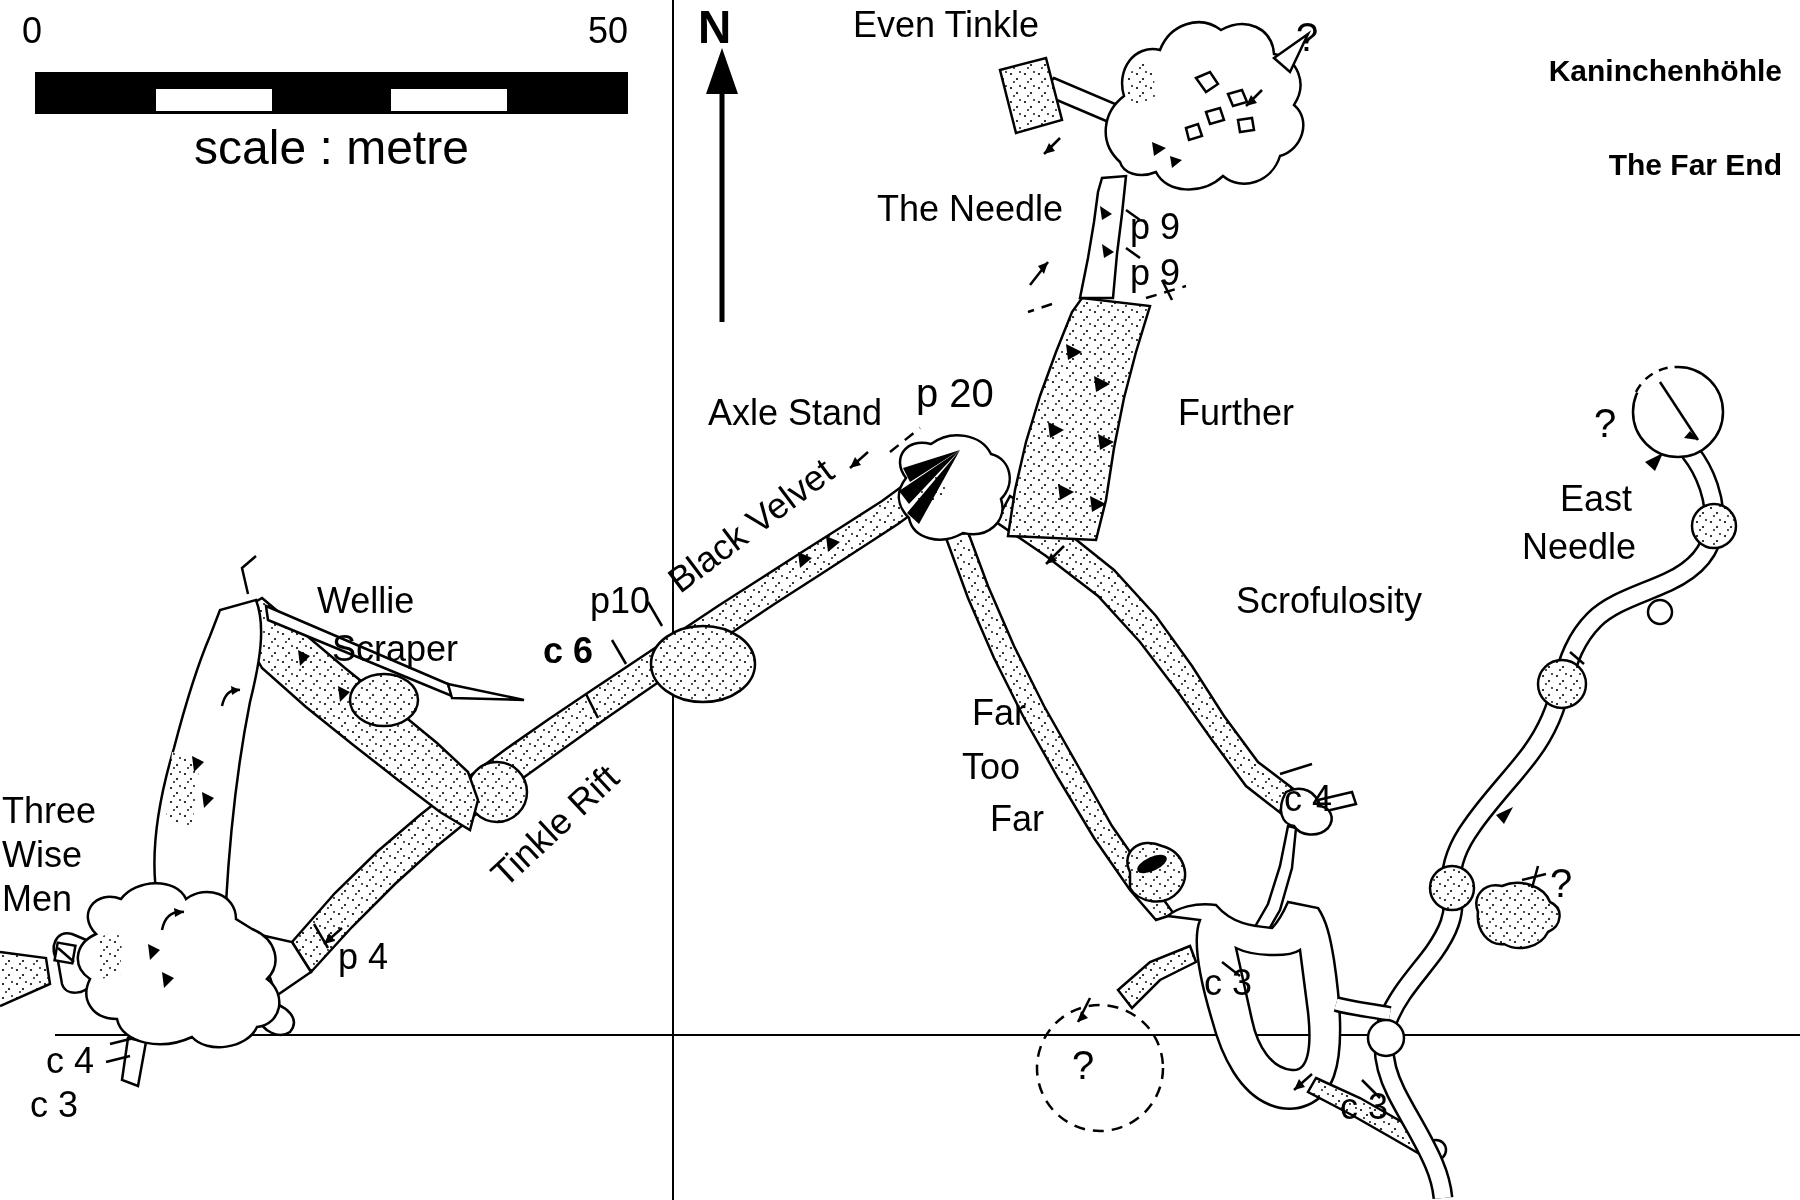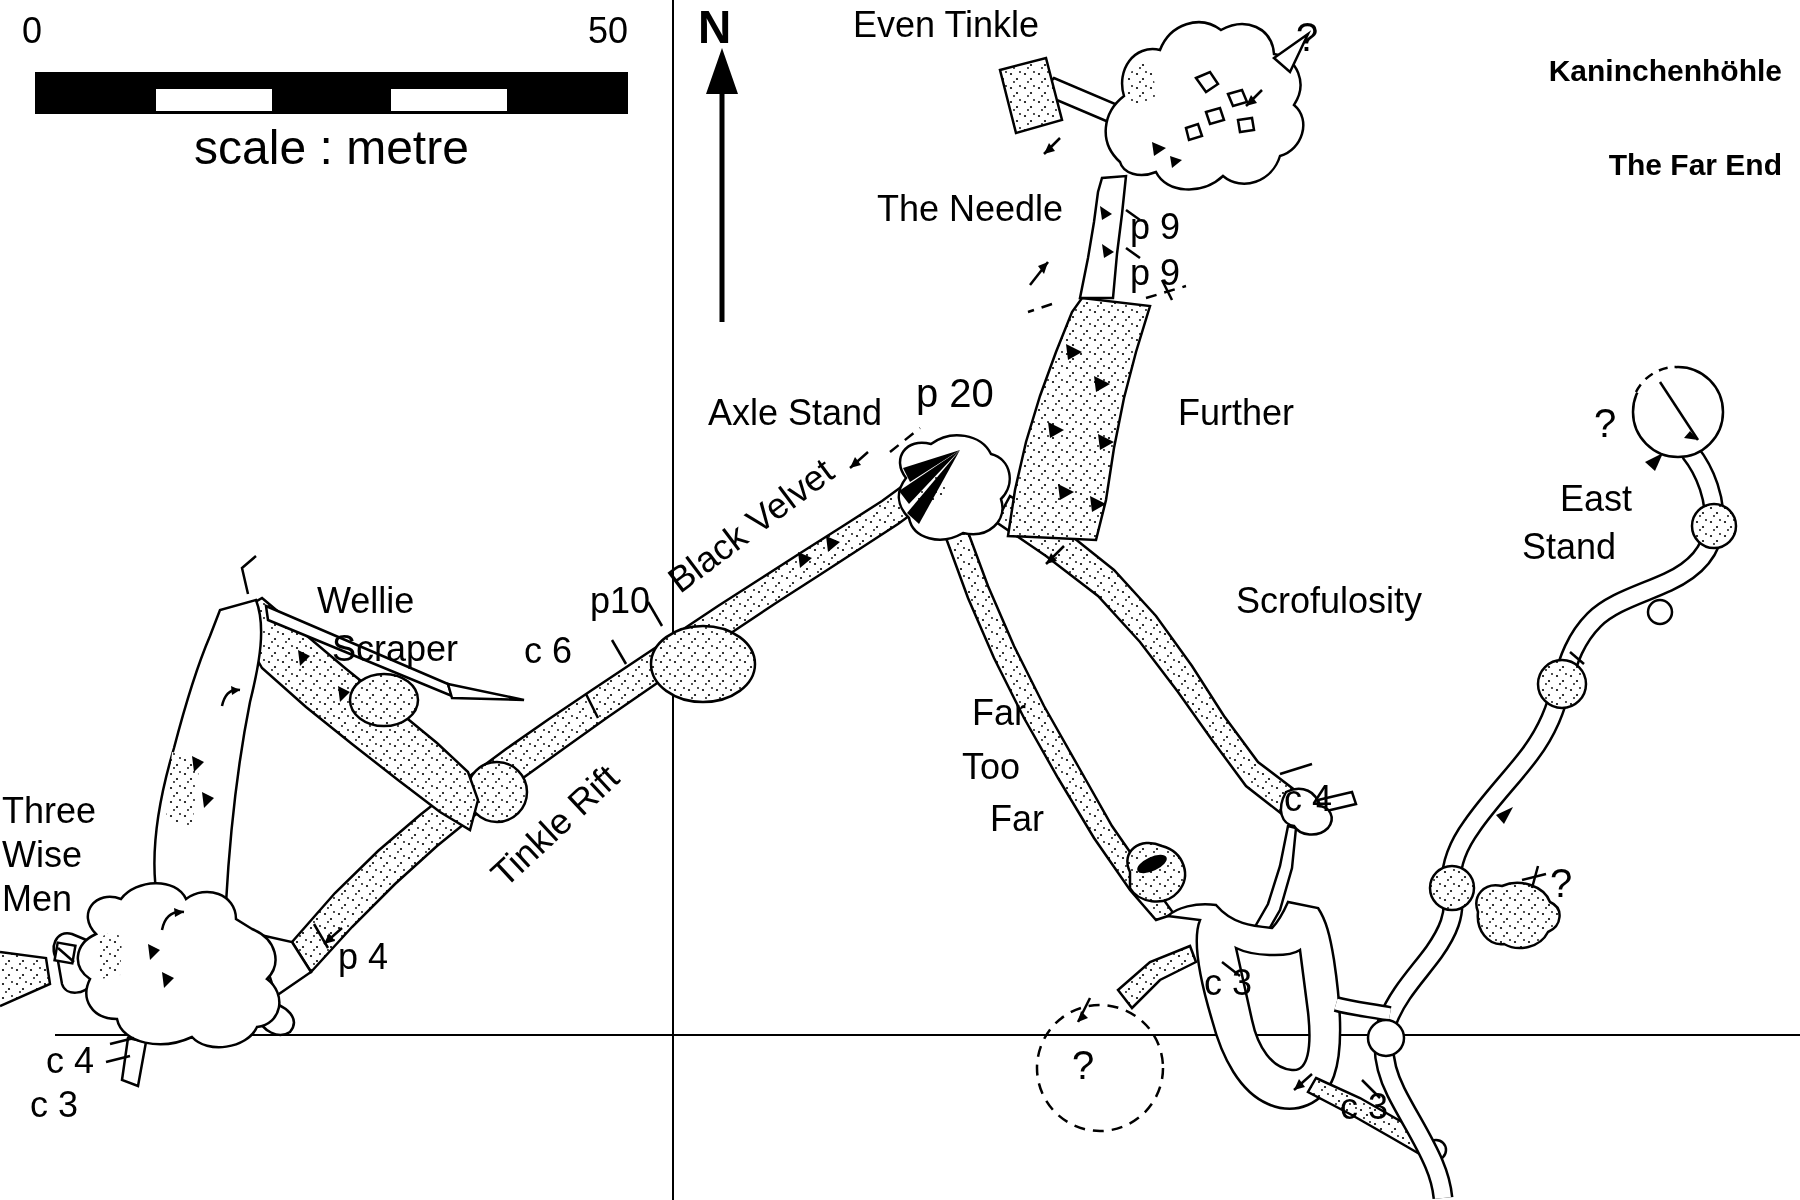--- a/index.html
+++ b/index.html
@@ -255,27 +255,27 @@
 <div class="lbl" style="left:317px;top:582px;">Wellie</div>
 <div class="lbl" style="left:332px;top:630px;">Scraper</div>
 <div class="lbl" style="left:2px;top:792px;">Three</div>
 <div class="lbl" style="left:2px;top:836px;">Wise</div>
 <div class="lbl" style="left:2px;top:880px;">Men</div>
 <div class="lbl" style="left:972px;top:694px;">Far</div>
 <div class="lbl" style="left:962px;top:748px;">Too</div>
 <div class="lbl" style="left:990px;top:800px;">Far</div>
 <div class="lbl" style="left:1192px;top:582px;margin-left:44px;">Scrofulosity</div>
 <div class="lbl" style="left:1528px;top:480px;margin-left:32px;">East</div>
-<div class="lbl" style="left:1522px;top:528px;">Stand</div>
+<div class="lbl" style="left:1522px;top:528px;">Needle</div>
 
 <div class="lbl big" style="left:916px;top:372px;font-size:40px;">p 20</div>
 <div class="lbl" style="left:1130px;top:208px;">p 9</div>
 <div class="lbl" style="left:1130px;top:254px;">p 9</div>
 <div class="lbl" style="left:590px;top:582px;">p10</div>
-<div class="lbl" style="left:524px;top:632px;">c 6</div>
+<div class="lbl" style="left:543px;top:632px;font-weight:bold;">c 6</div>
 <div class="lbl" style="left:338px;top:938px;">p 4</div>
 <div class="lbl" style="left:1284px;top:780px;">c 4</div>
 <div class="lbl" style="left:46px;top:1042px;">c 4</div>
 <div class="lbl" style="left:30px;top:1086px;">c 3</div>
 <div class="lbl" style="left:1204px;top:964px;">c 3</div>
 <div class="lbl" style="left:1340px;top:1088px;">c 3</div>
 <div class="lbl q" style="left:1296px;top:16px;">?</div>
 <div class="lbl q" style="left:1594px;top:402px;">?</div>
 <div class="lbl q" style="left:1550px;top:862px;">?</div>
 <div class="lbl q" style="left:1072px;top:1044px;">?</div>

